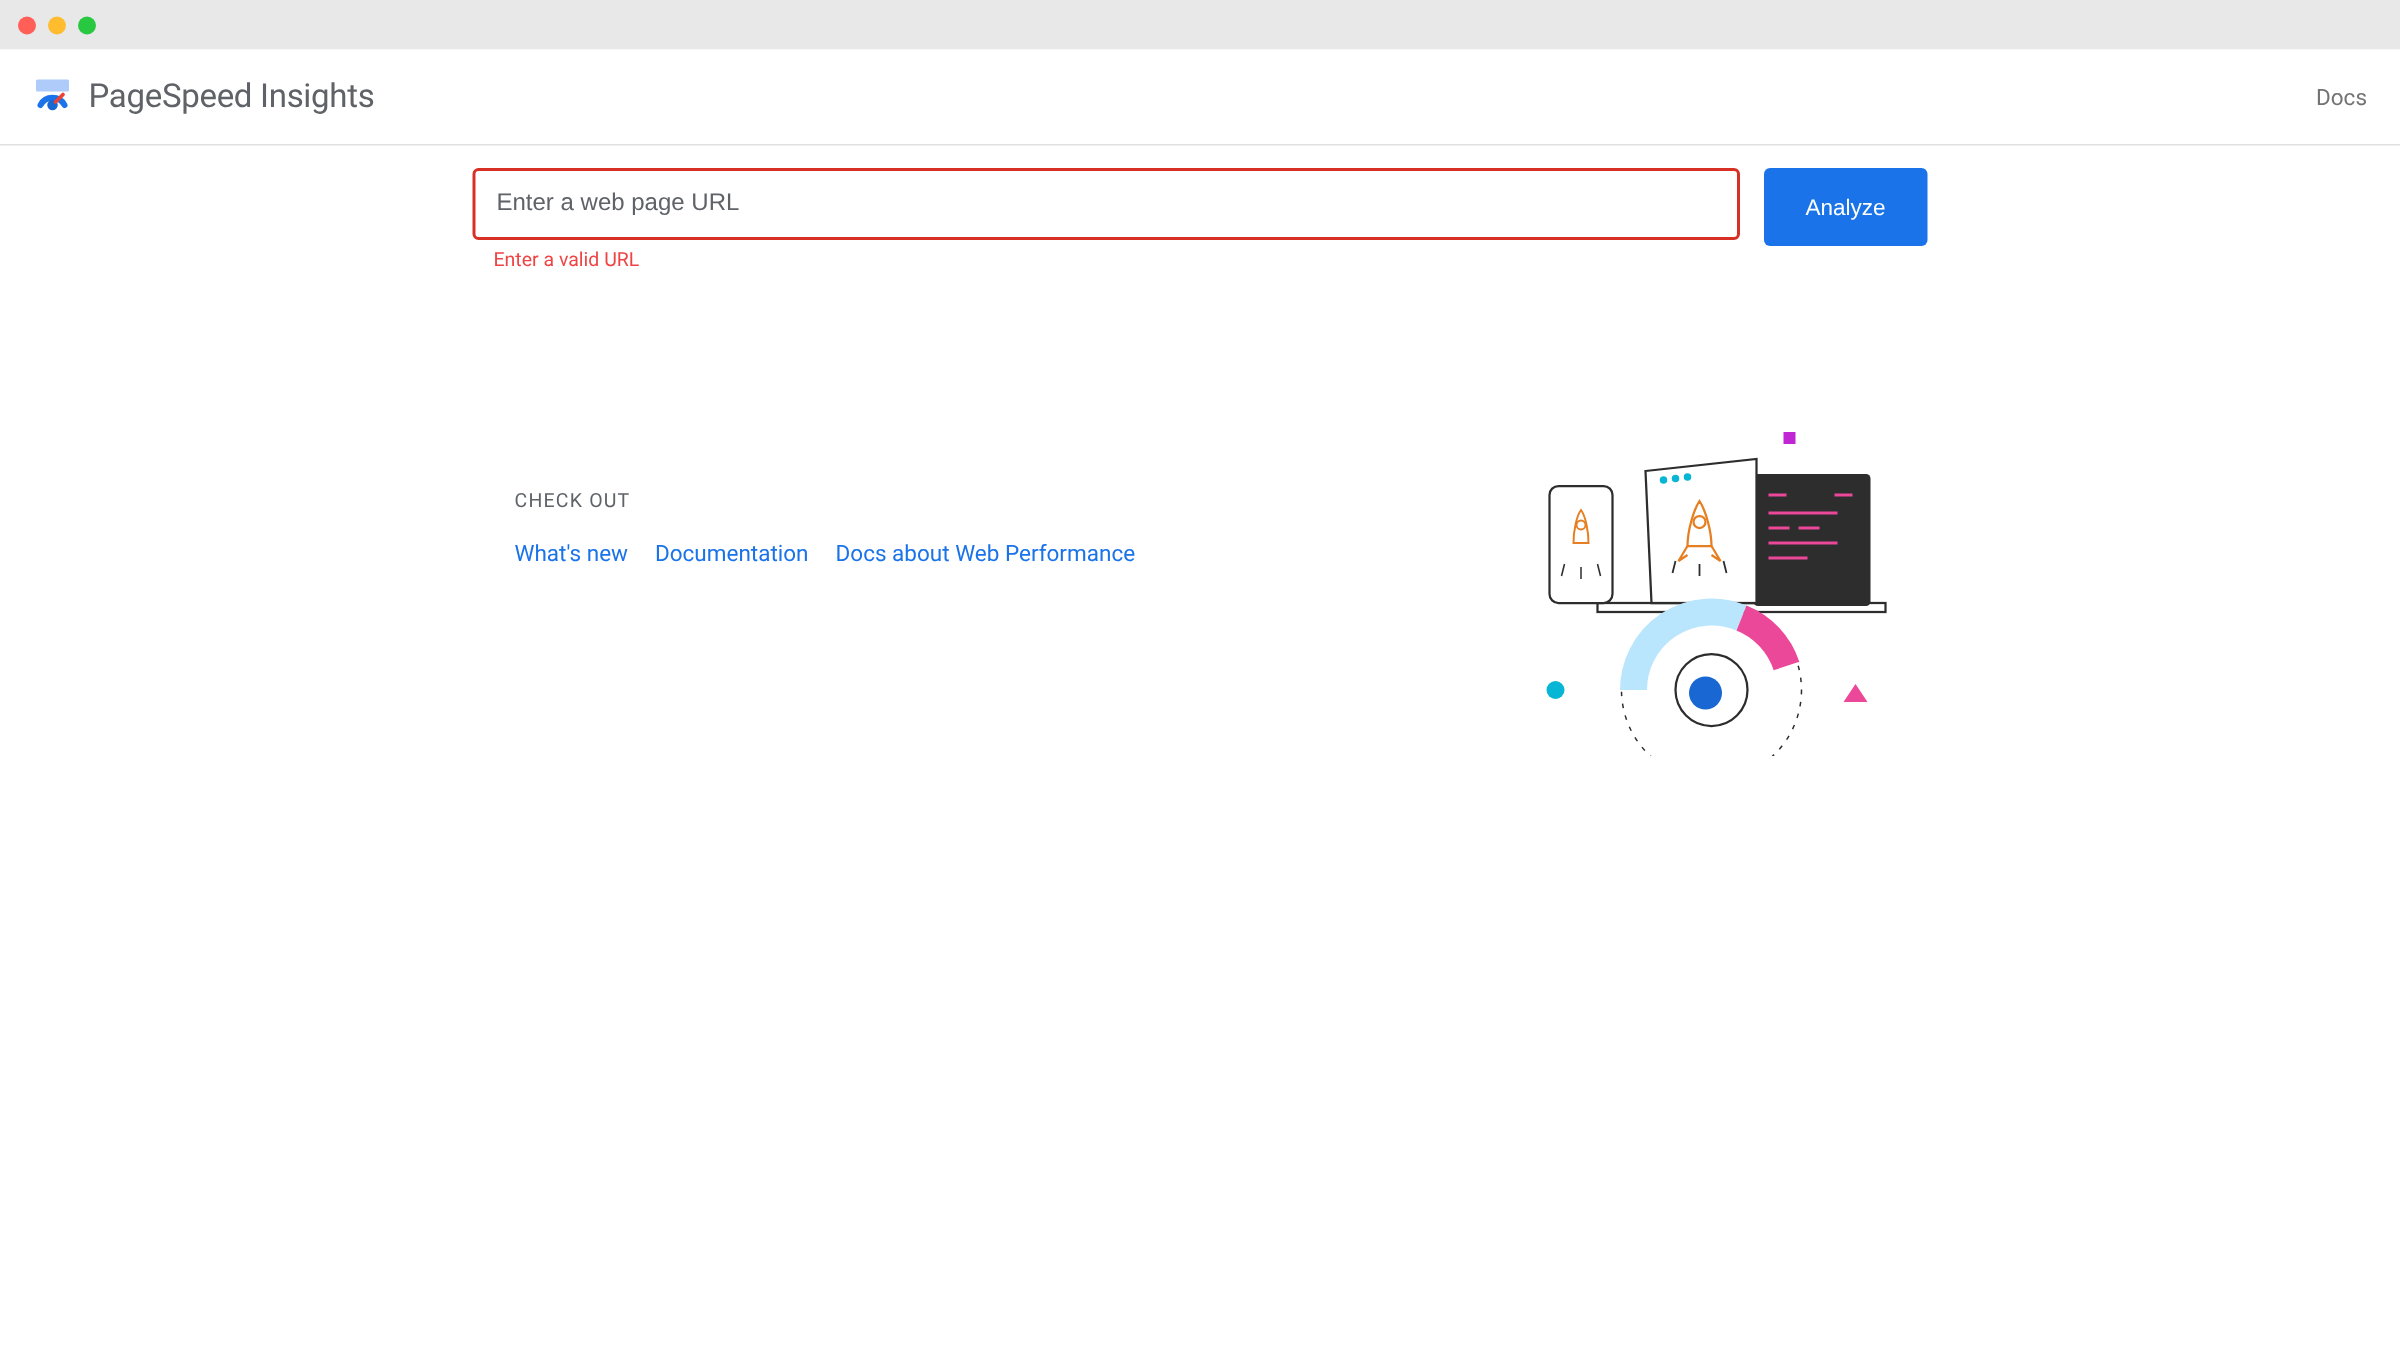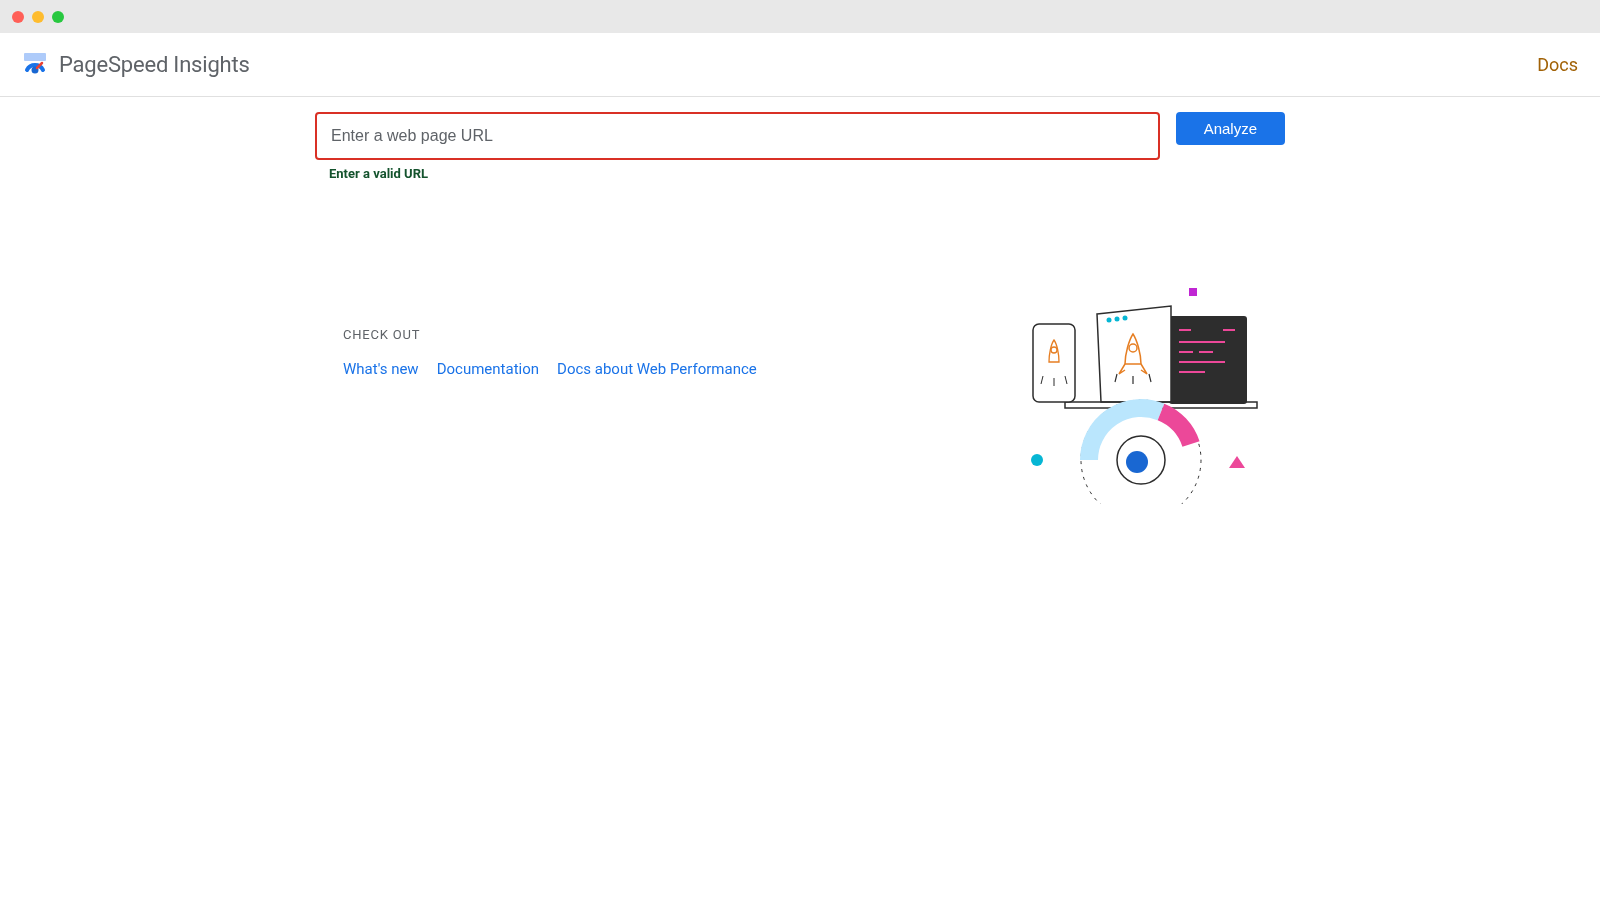--- a/index.html
+++ b/index.html
@@ -49,22 +49,22 @@
       width: 26px;
       height: 26px;
     }
     .app-title {
       font-size: 22px;
       font-weight: 400;
       color: #5f6368;
       letter-spacing: -0.2px;
     }
     .docs-link {
-      color: #a16207;
-      font-size: 18px;
+      color: #737373;
+      font-size: 15px;
       text-decoration: none;
       cursor: pointer;
     }
     .form-row {
       display: flex;
       gap: 16px;
       margin: 15px auto 0;
       width: 970px;
       align-items: flex-start;
     }
@@ -81,27 +81,26 @@
       padding: 0 14px;
       font-size: 16px;
       color: #202124;
       outline: none;
       background: #fff;
     }
     .url-input::placeholder {
       color: #5f6368;
     }
     .err-msg {
-      color: #14532d;
+      color: #ef4444;
       font-size: 13px;
       margin: 6px 0 0 14px;
-      font-weight: bold;
     }
     .analyze-btn {
-      height: 33px;
+      height: 52px;
       padding: 0 28px;
       background: #1a73e8;
       color: #fff;
       border: none;
       border-radius: 4px;
       font-size: 15px;
       font-weight: 500;
       cursor: pointer;
     }
     .hero {

